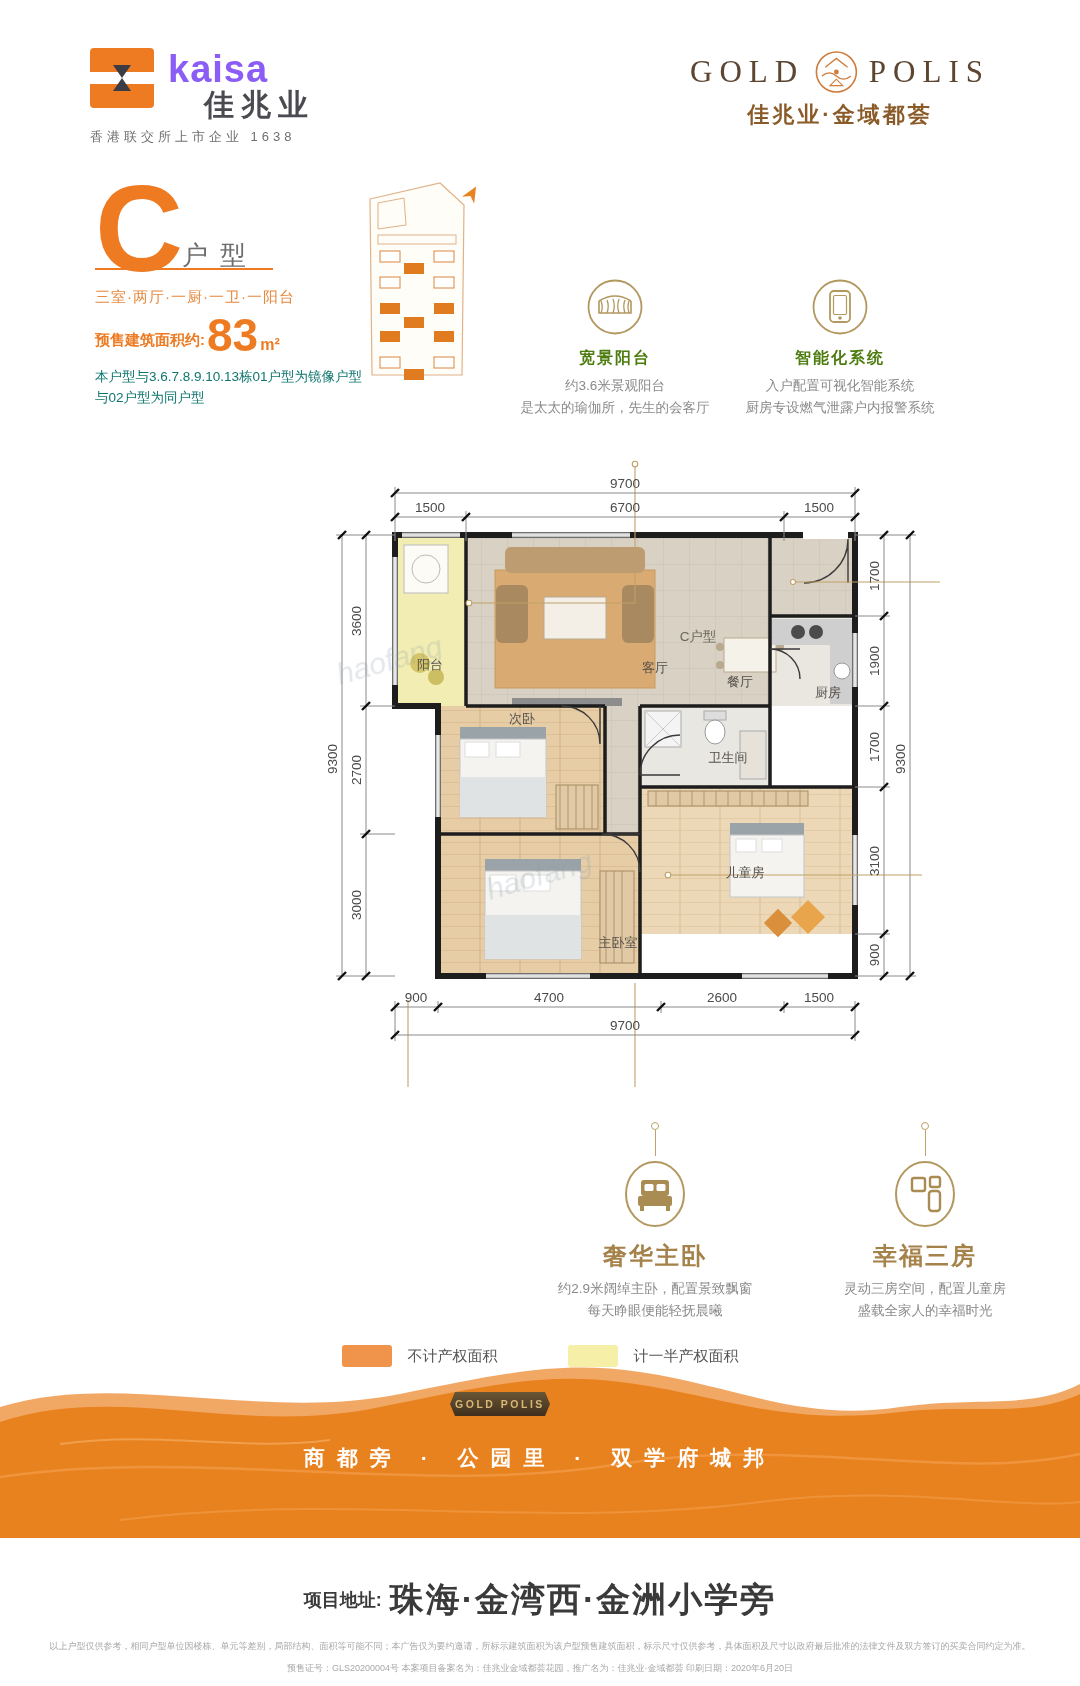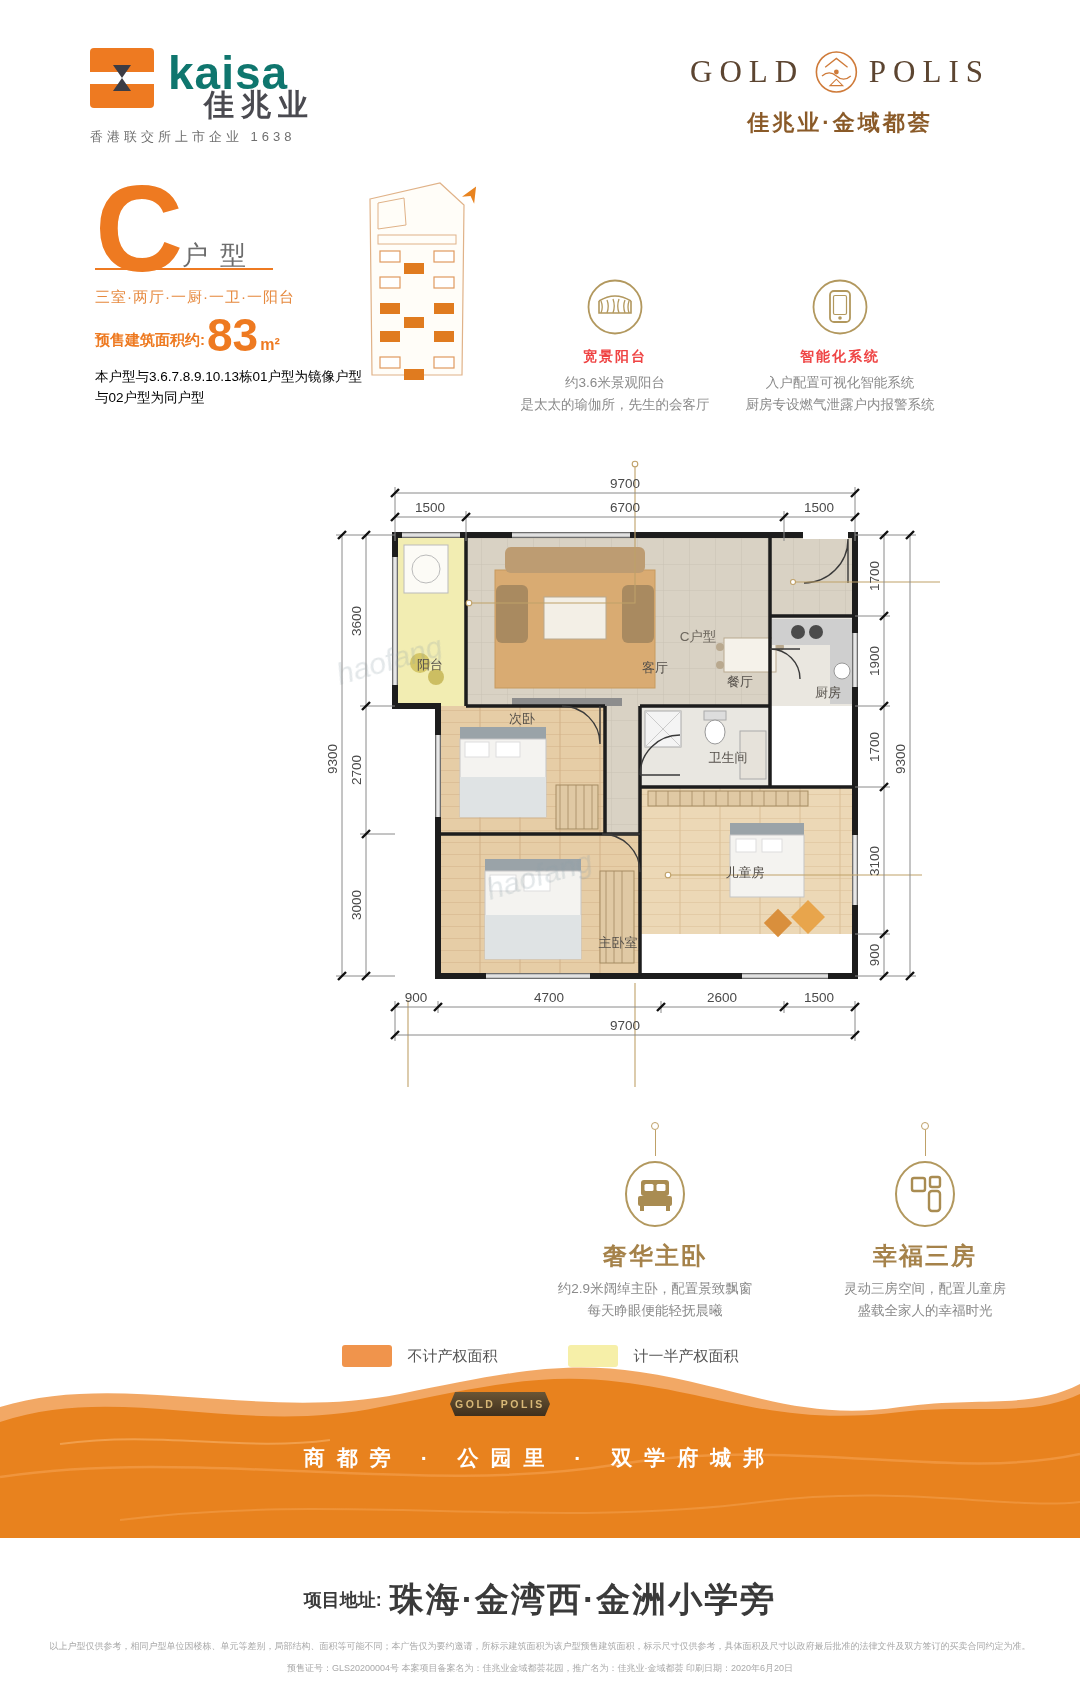--- a/index.html
+++ b/index.html
@@ -1,37 +1,37 @@
 <!DOCTYPE html>
 <html><head>
 <meta charset="utf-8">
 <style>
   html,body{margin:0;padding:0;background:#fff;}
   .page{position:relative;width:1080px;height:1686px;margin:0 auto;background:#fff;overflow:hidden;
         font-family:"Liberation Sans","DejaVu Sans",sans-serif;color:#444;}
   .abs{position:absolute;}
   
-  .kaisa-en{font-size:46px;font-weight:bold;color:#0f766e;letter-spacing:1px;line-height:1;}
+  .kaisa-en{font-size:38px;font-weight:bold;color:#8b5cf6;letter-spacing:1px;line-height:1;}
   .kaisa-cn{font-size:30px;font-weight:bold;color:#4a4a50;letter-spacing:7px;line-height:1;}
   .kaisa-tag{font-size:13px;color:#6f6f6f;letter-spacing:4px;}
   .brand-row{display:flex;align-items:center;gap:10px;}
   .brand-en{font-family:"Liberation Serif","DejaVu Serif",serif;font-size:31px;color:#5c4531;letter-spacing:7px;}
   .brand-cn{font-size:22px;font-weight:bold;color:#8a5a28;letter-spacing:3px;text-align:center;}
   
   .c-letter{font-size:122px;font-weight:bold;color:#EE7A21;line-height:1;}
   .c-type{font-size:26px;color:#6d6d6d;letter-spacing:12px;}
   .c-underline{width:178px;height:2px;background:#EE7A21;}
   .c-layout{font-size:15px;color:#e6893e;letter-spacing:1px;}
   .area-prefix{font-size:15px;color:#EE7A21;font-weight:bold;}
   .area-value{font-size:46px;font-weight:bold;color:#EE7A21;line-height:1;margin:0 2px;}
   .area-unit{font-size:16px;color:#EE7A21;font-weight:bold;}
-  .c-note{font-size:13.5px;color:#000000;line-height:21px;}
+  .c-note{font-size:13.5px;color:#0f766e;line-height:21px;}
   
   .feat{width:260px;text-align:center;}
-  .feat-title-top{font-size:14px;font-weight:bold;color:#ef4444;letter-spacing:2px;margin-top:8px;}
+  .feat-title-top{font-size:16px;font-weight:bold;color:#4d7c0f;letter-spacing:2px;margin-top:8px;}
   .feat-title-bot{font-size:24px;font-weight:bold;color:#a5824a;letter-spacing:2px;margin-top:6px;}
   .feat-desc{font-size:13.5px;color:#8a8a8a;line-height:22px;margin-top:6px;}
   .leader{display:flex;flex-direction:column;align-items:center;height:34px;margin-bottom:2px;}
   .leader .dot{width:6px;height:6px;border:1px solid #bfa169;border-radius:50%;}
   .leader .stem{width:1px;height:26px;background:#bfa169;}
   
   .legend-row{display:flex;justify-content:center;align-items:center;gap:70px;}
   .legend-item{display:flex;align-items:center;gap:16px;}
   .sw{width:50px;height:22px;border-radius:3px;}
   .sw-orange{background:#F0944C;}
@@ -71,21 +71,21 @@
       <span class="brand-en">GOLD</span>
       <svg width="56" height="56" viewBox="0 0 56 56">
         <circle cx="28" cy="28" r="25" fill="none" stroke="#cf7b3a" stroke-width="2"></circle>
         <path d="M14,22 L28,11 L42,22" fill="none" stroke="#cf7b3a" stroke-width="1.6"></path>
         <path d="M10,33 Q19,25 28,33 Q37,41 46,33" fill="none" stroke="#cf7b3a" stroke-width="1.6"></path>
         <circle cx="28" cy="28" r="3" fill="#cf7b3a"></circle>
         <path d="M20,45 H36 L28,37 Z" fill="none" stroke="#cf7b3a" stroke-width="1.4"></path>
       </svg>
       <span class="brand-en">POLIS</span>
     </div>
-    <div class="brand-cn" style="margin-top:8px;">佳兆业·金域都荟</div>
+    <div class="brand-cn" style="margin-top:0;">佳兆业·金域都荟</div>
   </div>
 
   <div class="abs c-letter" style="left:95px;top:168px;">C</div>
   <div class="abs c-type" style="left:182px;top:238px;">户型</div>
   <div class="abs c-underline" style="left:95px;top:268px;"></div>
   <div class="abs c-layout" style="left:95px;top:288px;">三室·两厅·一厨·一卫·一阳台</div>
   <div class="abs" style="left:95px;top:312px;display:flex;align-items:flex-end;">
     <span class="area-prefix" style="padding-bottom:8px;">预售建筑面积约:</span>
     <span class="area-value">83</span>
     <span class="area-unit" style="padding-bottom:4px;">m²</span>

